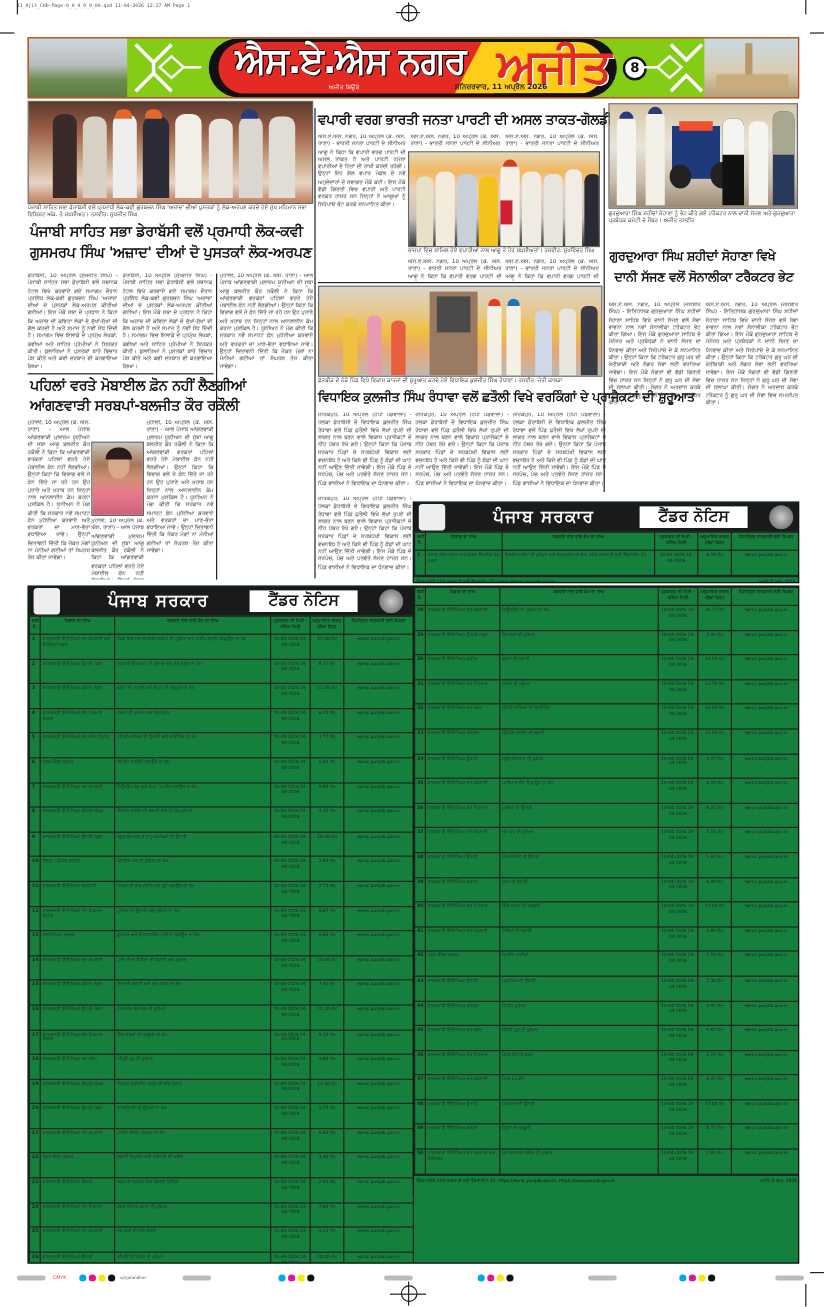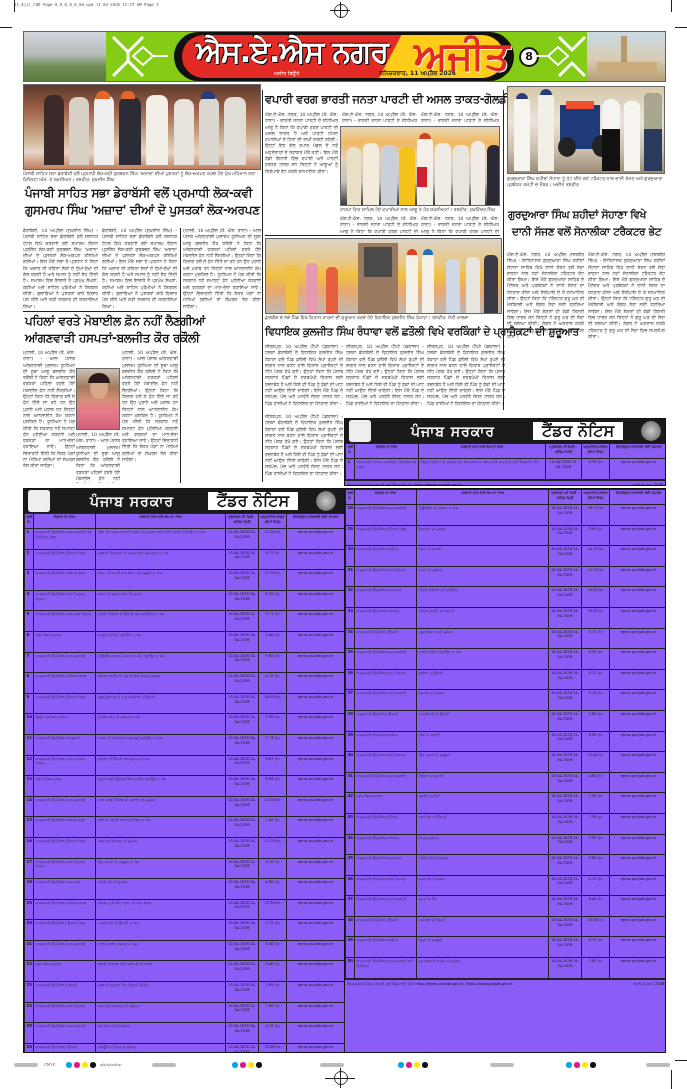--- a/index.html
+++ b/index.html
@@ -26,25 +26,25 @@
 
   
   .photo { position: absolute; border: 1px solid #666; overflow: hidden; }
   .caption { position: absolute; font-size: 4.6px; line-height: 6px; color: #222; }
   .headline { position: absolute; font-weight: bold; white-space: nowrap; color: #111; font-family: "DejaVu Sans", sans-serif; letter-spacing: -0.3px; }
   .body-text { position: absolute; font-size: 4.5px; line-height: 6.3px; color: #333; text-align: justify; overflow: hidden; }
   .col-rule { position: absolute; width: 1px; background: #222; }
   .h-rule { position: absolute; height: 1px; background: #222; }
 
   
-  .tender { position: absolute; border: 1px solid #111; background: #8b5cf6; overflow: hidden; }
+  .tender { position: absolute; border: 1px solid #111; background: #15803d; overflow: hidden; }
   .tender-head { position: relative; height: 24px; background: #1a1a1a; color: #fff; display: flex; align-items: center; }
   .tender-emblem { width: 22px; height: 22px; margin-left: 4px; background: #eee; border-radius: 3px; }
   .tender-gov { font-size: 14px; font-weight: bold; margin-left: 40px; letter-spacing: 1px; }
-  .tender-badge { position: absolute; background: #fff; color: #111; font-size: 16px; font-weight: bold; text-align: center; line-height: 18px; height: 18px; top: 3px; }
+  .tender-badge { position: absolute; background: #fff; color: #111; font-size: 13px; font-weight: bold; text-align: center; line-height: 18px; height: 18px; top: 3px; }
   .tender-seal { position: absolute; top: 2px; width: 20px; height: 20px; border-radius: 50%; background: radial-gradient(circle,#ccc 0%,#888 60%,#555 100%); }
   table.tt { border-collapse: collapse; width: 100%; table-layout: fixed; }
   table.tt th, table.tt td { border: 0.6px solid #222; font-size: 3.6px; line-height: 4.8px; padding: 1px 1.5px; vertical-align: top; color: #222; overflow: hidden; }
   table.tt th { font-weight: bold; text-align: center; height: 15px; }
   table.tt td.c { text-align: center; }
   table.tt td.n { font-weight: bold; font-size: 4px; }
   table.tt tr.row td { height: 20.6px; }
   .tender-foot { font-size: 3.6px; padding: 2px; border-top: 0.6px solid #222; display: flex; justify-content: space-between; }
 
   
@@ -107,21 +107,21 @@
 <div class="caption" style="left:23px;top:171px;width:238px;">ਪੰਜਾਬੀ ਸਾਹਿਤ ਸਭਾ ਡੇਰਾਬੱਸੀ ਵਲੋਂ ਪ੍ਰਮਾਧੀ ਲੋਕ-ਕਵੀ ਗੁਰਬਚਨ ਸਿੰਘ 'ਅਜ਼ਾਦ' ਦੀਆਂ ਪੁਸਤਕਾਂ ਨੂੰ ਲੋਕ-ਅਰਪਣ ਕਰਦੇ ਹੋਏ ਮੁੱਖ ਮਹਿਮਾਨ ਸਭਾ ਵਿਸ਼ਿਸ਼ਟ ਅੰਕ. ਤੇ ਸ਼ਖ਼ਸੀਅਤ। ਤਸਵੀਰ: ਸੁਖਜੀਤ ਸਿੰਘ</div>
 <div class="headline" style="left:25px;top:186px;font-size:12px;">ਪੰਜਾਬੀ ਸਾਹਿਤ ਸਭਾ ਡੇਰਾਬੱਸੀ ਵਲੋਂ ਪ੍ਰਮਾਧੀ ਲੋਕ-ਕਵੀ</div>
 <div class="headline" style="left:25px;top:203px;font-size:12px;">ਗੁਸਮਰਪ ਸਿੰਘ 'ਅਜ਼ਾਦ' ਦੀਆਂ ਦੋ ਪੁਸਤਕਾਂ ਲੋਕ-ਅਰਪਣ</div>
 <div class="body-text" style="left:23px;top:228px;width:75px;height:82px;">ਡੇਰਾਬੱਸੀ, 10 ਅਪ੍ਰੈਲ (ਸੁਖਜੀਤ ਸਿੰਘ) - ਪੰਜਾਬੀ ਸਾਹਿਤ ਸਭਾ ਡੇਰਾਬੱਸੀ ਵਲੋਂ ਸਥਾਨਕ ਹੋਟਲ ਵਿਖੇ ਕਰਵਾਏ ਗਏ ਸਮਾਗਮ ਦੌਰਾਨ ਪ੍ਰਸਿੱਧ ਲੋਕ-ਕਵੀ ਗੁਰਬਚਨ ਸਿੰਘ 'ਅਜ਼ਾਦ' ਦੀਆਂ ਦੋ ਪੁਸਤਕਾਂ ਲੋਕ-ਅਰਪਣ ਕੀਤੀਆਂ ਗਈਆਂ। ਇਸ ਮੌਕੇ ਸਭਾ ਦੇ ਪ੍ਰਧਾਨ ਨੇ ਕਿਹਾ ਕਿ ਅਜ਼ਾਦ ਦੀ ਕਵਿਤਾ ਲੋਕਾਂ ਦੇ ਦੁੱਖਾਂ-ਸੁੱਖਾਂ ਦੀ ਗੱਲ ਕਰਦੀ ਹੈ ਅਤੇ ਸਮਾਜ ਨੂੰ ਨਵੀਂ ਸੇਧ ਦਿੰਦੀ ਹੈ। ਸਮਾਗਮ ਵਿਚ ਇਲਾਕੇ ਦੇ ਪ੍ਰਮੁੱਖ ਲੇਖਕਾਂ, ਕਵੀਆਂ ਅਤੇ ਸਾਹਿਤ ਪ੍ਰੇਮੀਆਂ ਨੇ ਸ਼ਿਰਕਤ ਕੀਤੀ। ਬੁਲਾਰਿਆਂ ਨੇ ਪੁਸਤਕਾਂ ਬਾਰੇ ਵਿਚਾਰ ਪੇਸ਼ ਕੀਤੇ ਅਤੇ ਕਵੀ ਦਰਬਾਰ ਵੀ ਕਰਵਾਇਆ ਗਿਆ।</div>
 <div class="body-text" style="left:102px;top:228px;width:75px;height:82px;">ਡੇਰਾਬੱਸੀ, 10 ਅਪ੍ਰੈਲ (ਸੁਖਜੀਤ ਸਿੰਘ) - ਪੰਜਾਬੀ ਸਾਹਿਤ ਸਭਾ ਡੇਰਾਬੱਸੀ ਵਲੋਂ ਸਥਾਨਕ ਹੋਟਲ ਵਿਖੇ ਕਰਵਾਏ ਗਏ ਸਮਾਗਮ ਦੌਰਾਨ ਪ੍ਰਸਿੱਧ ਲੋਕ-ਕਵੀ ਗੁਰਬਚਨ ਸਿੰਘ 'ਅਜ਼ਾਦ' ਦੀਆਂ ਦੋ ਪੁਸਤਕਾਂ ਲੋਕ-ਅਰਪਣ ਕੀਤੀਆਂ ਗਈਆਂ। ਇਸ ਮੌਕੇ ਸਭਾ ਦੇ ਪ੍ਰਧਾਨ ਨੇ ਕਿਹਾ ਕਿ ਅਜ਼ਾਦ ਦੀ ਕਵਿਤਾ ਲੋਕਾਂ ਦੇ ਦੁੱਖਾਂ-ਸੁੱਖਾਂ ਦੀ ਗੱਲ ਕਰਦੀ ਹੈ ਅਤੇ ਸਮਾਜ ਨੂੰ ਨਵੀਂ ਸੇਧ ਦਿੰਦੀ ਹੈ। ਸਮਾਗਮ ਵਿਚ ਇਲਾਕੇ ਦੇ ਪ੍ਰਮੁੱਖ ਲੇਖਕਾਂ, ਕਵੀਆਂ ਅਤੇ ਸਾਹਿਤ ਪ੍ਰੇਮੀਆਂ ਨੇ ਸ਼ਿਰਕਤ ਕੀਤੀ। ਬੁਲਾਰਿਆਂ ਨੇ ਪੁਸਤਕਾਂ ਬਾਰੇ ਵਿਚਾਰ ਪੇਸ਼ ਕੀਤੇ ਅਤੇ ਕਵੀ ਦਰਬਾਰ ਵੀ ਕਰਵਾਇਆ ਗਿਆ।</div>
 <div class="col-rule" style="left:180px;top:228px;height:255px;"></div>
 <div class="body-text" style="left:183px;top:228px;width:78px;height:255px;">ਮੁਹਾਲੀ, 10 ਅਪ੍ਰੈਲ (ਕੇ. ਐਸ. ਰਾਣਾ) - ਆਲ ਪੰਜਾਬ ਆਂਗਣਵਾੜੀ ਮੁਲਾਜ਼ਮ ਯੂਨੀਅਨ ਦੀ ਸੂਬਾ ਆਗੂ ਬਲਜੀਤ ਕੌਰ ਰਕੌਲੀ ਨੇ ਕਿਹਾ ਕਿ ਆਂਗਣਵਾੜੀ ਵਰਕਰਾਂ ਪਹਿਲਾਂ ਵਰਤੇ ਹੋਏ ਮੋਬਾਈਲ ਫ਼ੋਨ ਨਹੀਂ ਲੈਣਗੀਆਂ। ਉਨ੍ਹਾਂ ਕਿਹਾ ਕਿ ਵਿਭਾਗ ਵਲੋਂ ਜੋ ਫ਼ੋਨ ਦਿੱਤੇ ਜਾ ਰਹੇ ਹਨ ਉਹ ਪੁਰਾਣੇ ਅਤੇ ਖ਼ਰਾਬ ਹਨ ਜਿਨ੍ਹਾਂ ਨਾਲ ਆਨਲਾਈਨ ਕੰਮ ਕਰਨਾ ਮੁਸ਼ਕਿਲ ਹੈ। ਯੂਨੀਅਨ ਨੇ ਮੰਗ ਕੀਤੀ ਕਿ ਸਰਕਾਰ ਨਵੇਂ ਸਮਾਰਟ ਫ਼ੋਨ ਮੁਹੱਈਆ ਕਰਵਾਏ ਅਤੇ ਵਰਕਰਾਂ ਦਾ ਮਾਣ-ਭੱਤਾ ਵਧਾਇਆ ਜਾਵੇ। ਉਨ੍ਹਾਂ ਚਿਤਾਵਨੀ ਦਿੱਤੀ ਕਿ ਜੇਕਰ ਮੰਗਾਂ ਨਾ ਮੰਨੀਆਂ ਗਈਆਂ ਤਾਂ ਸੰਘਰਸ਼ ਤੇਜ਼ ਕੀਤਾ ਜਾਵੇਗਾ।</div>
 <div class="h-rule" style="left:23px;top:311px;width:155px;"></div>
 
 <div class="headline" style="left:25px;top:314px;font-size:12px;">ਪਹਿਲਾਂ ਵਰਤੇ ਮੋਬਾਈਲ ਫ਼ੋਨ ਨਹੀਂ ਲੈਣਗੀਆਂ</div>
-<div class="headline" style="left:25px;top:331px;font-size:12px;">ਆਂਗਣਵਾੜੀ ਹਸਪਤਾਂ-ਬਲਜੀਤ ਕੌਰ ਰਕੌਲੀ</div>
+<div class="headline" style="left:25px;top:331px;font-size:12px;">ਆਂਗਣਵਾੜੀ ਸਰਬਪਾਂ-ਬਲਜੀਤ ਕੌਰ ਰਕੌਲੀ</div>
 <div class="body-text" style="left:23px;top:350px;width:52px;height:133px;">ਮੁਹਾਲੀ, 10 ਅਪ੍ਰੈਲ (ਕੇ. ਐਸ. ਰਾਣਾ) - ਆਲ ਪੰਜਾਬ ਆਂਗਣਵਾੜੀ ਮੁਲਾਜ਼ਮ ਯੂਨੀਅਨ ਦੀ ਸੂਬਾ ਆਗੂ ਬਲਜੀਤ ਕੌਰ ਰਕੌਲੀ ਨੇ ਕਿਹਾ ਕਿ ਆਂਗਣਵਾੜੀ ਵਰਕਰਾਂ ਪਹਿਲਾਂ ਵਰਤੇ ਹੋਏ ਮੋਬਾਈਲ ਫ਼ੋਨ ਨਹੀਂ ਲੈਣਗੀਆਂ। ਉਨ੍ਹਾਂ ਕਿਹਾ ਕਿ ਵਿਭਾਗ ਵਲੋਂ ਜੋ ਫ਼ੋਨ ਦਿੱਤੇ ਜਾ ਰਹੇ ਹਨ ਉਹ ਪੁਰਾਣੇ ਅਤੇ ਖ਼ਰਾਬ ਹਨ ਜਿਨ੍ਹਾਂ ਨਾਲ ਆਨਲਾਈਨ ਕੰਮ ਕਰਨਾ ਮੁਸ਼ਕਿਲ ਹੈ। ਯੂਨੀਅਨ ਨੇ ਮੰਗ ਕੀਤੀ ਕਿ ਸਰਕਾਰ ਨਵੇਂ ਸਮਾਰਟ ਫ਼ੋਨ ਮੁਹੱਈਆ ਕਰਵਾਏ ਅਤੇ ਵਰਕਰਾਂ ਦਾ ਮਾਣ-ਭੱਤਾ ਵਧਾਇਆ ਜਾਵੇ। ਉਨ੍ਹਾਂ ਚਿਤਾਵਨੀ ਦਿੱਤੀ ਕਿ ਜੇਕਰ ਮੰਗਾਂ ਨਾ ਮੰਨੀਆਂ ਗਈਆਂ ਤਾਂ ਸੰਘਰਸ਼ ਤੇਜ਼ ਕੀਤਾ ਜਾਵੇਗਾ।</div>
 <div class="photo" style="left:76px;top:368px;width:44px;height:62px;background:linear-gradient(180deg,#c9c3b8 0%,#a47a5c 30%,#d09074 50%,#e87a8c 70%,#d0607a 100%);">
   <div style="position:absolute;left:13px;top:8px;width:18px;height:22px;border-radius:50%;background:#d9a88a"></div>
   <div style="position:absolute;left:11px;top:4px;width:22px;height:10px;border-radius:10px 10px 0 0;background:#2a1a1a"></div>
 </div>
 <div class="body-text" style="left:122px;top:350px;width:56px;height:133px;">ਮੁਹਾਲੀ, 10 ਅਪ੍ਰੈਲ (ਕੇ. ਐਸ. ਰਾਣਾ) - ਆਲ ਪੰਜਾਬ ਆਂਗਣਵਾੜੀ ਮੁਲਾਜ਼ਮ ਯੂਨੀਅਨ ਦੀ ਸੂਬਾ ਆਗੂ ਬਲਜੀਤ ਕੌਰ ਰਕੌਲੀ ਨੇ ਕਿਹਾ ਕਿ ਆਂਗਣਵਾੜੀ ਵਰਕਰਾਂ ਪਹਿਲਾਂ ਵਰਤੇ ਹੋਏ ਮੋਬਾਈਲ ਫ਼ੋਨ ਨਹੀਂ ਲੈਣਗੀਆਂ। ਉਨ੍ਹਾਂ ਕਿਹਾ ਕਿ ਵਿਭਾਗ ਵਲੋਂ ਜੋ ਫ਼ੋਨ ਦਿੱਤੇ ਜਾ ਰਹੇ ਹਨ ਉਹ ਪੁਰਾਣੇ ਅਤੇ ਖ਼ਰਾਬ ਹਨ ਜਿਨ੍ਹਾਂ ਨਾਲ ਆਨਲਾਈਨ ਕੰਮ ਕਰਨਾ ਮੁਸ਼ਕਿਲ ਹੈ। ਯੂਨੀਅਨ ਨੇ ਮੰਗ ਕੀਤੀ ਕਿ ਸਰਕਾਰ ਨਵੇਂ ਸਮਾਰਟ ਫ਼ੋਨ ਮੁਹੱਈਆ ਕਰਵਾਏ ਅਤੇ ਵਰਕਰਾਂ ਦਾ ਮਾਣ-ਭੱਤਾ ਵਧਾਇਆ ਜਾਵੇ। ਉਨ੍ਹਾਂ ਚਿਤਾਵਨੀ ਦਿੱਤੀ ਕਿ ਜੇਕਰ ਮੰਗਾਂ ਨਾ ਮੰਨੀਆਂ ਗਈਆਂ ਤਾਂ ਸੰਘਰਸ਼ ਤੇਜ਼ ਕੀਤਾ ਜਾਵੇਗਾ।</div>
 <div class="body-text" style="left:76px;top:432px;width:44px;height:51px;">ਮੁਹਾਲੀ, 10 ਅਪ੍ਰੈਲ (ਕੇ. ਐਸ. ਰਾਣਾ) - ਆਲ ਪੰਜਾਬ ਆਂਗਣਵਾੜੀ ਮੁਲਾਜ਼ਮ ਯੂਨੀਅਨ ਦੀ ਸੂਬਾ ਆਗੂ ਬਲਜੀਤ ਕੌਰ ਰਕੌਲੀ ਨੇ ਕਿਹਾ ਕਿ ਆਂਗਣਵਾੜੀ ਵਰਕਰਾਂ ਪਹਿਲਾਂ ਵਰਤੇ ਹੋਏ ਮੋਬਾਈਲ ਫ਼ੋਨ ਨਹੀਂ ਲੈਣਗੀਆਂ। ਉਨ੍ਹਾਂ ਕਿਹਾ ਕਿ ਵਿਭਾਗ ਵਲੋਂ ਜੋ ਫ਼ੋਨ ਦਿੱਤੇ ਜਾ ਰਹੇ ਹਨ ਉਹ ਪੁਰਾਣੇ ਅਤੇ ਖ਼ਰਾਬ ਹਨ ਜਿਨ੍ਹਾਂ ਨਾਲ ਆਨਲਾਈਨ ਕੰਮ ਕਰਨਾ ਮੁਸ਼ਕਿਲ ਹੈ। ਯੂਨੀਅਨ ਨੇ ਮੰਗ ਕੀਤੀ ਕਿ ਸਰਕਾਰ ਨਵੇਂ ਸਮਾਰਟ ਫ਼ੋਨ ਮੁਹੱਈਆ ਕਰਵਾਏ ਅਤੇ ਵਰਕਰਾਂ ਦਾ ਮਾਣ-ਭੱਤਾ ਵਧਾਇਆ ਜਾਵੇ। ਉਨ੍ਹਾਂ ਚਿਤਾਵਨੀ ਦਿੱਤੀ ਕਿ ਜੇਕਰ ਮੰਗਾਂ ਨਾ ਮੰਨੀਆਂ ਗਈਆਂ ਤਾਂ ਸੰਘਰਸ਼ ਤੇਜ਼ ਕੀਤਾ ਜਾਵੇਗਾ।</div>
 
 <div class="col-rule" style="left:262px;top:90px;height:392px;"></div>
 

